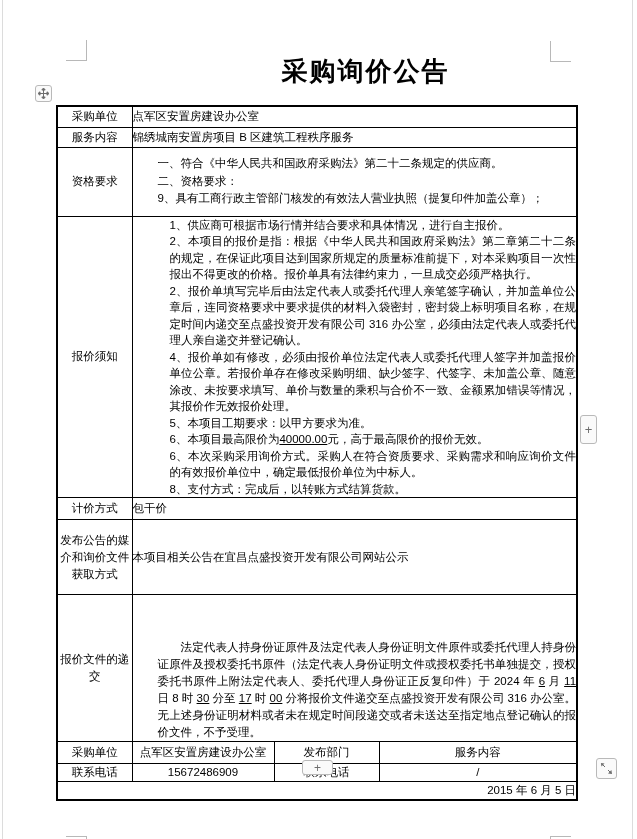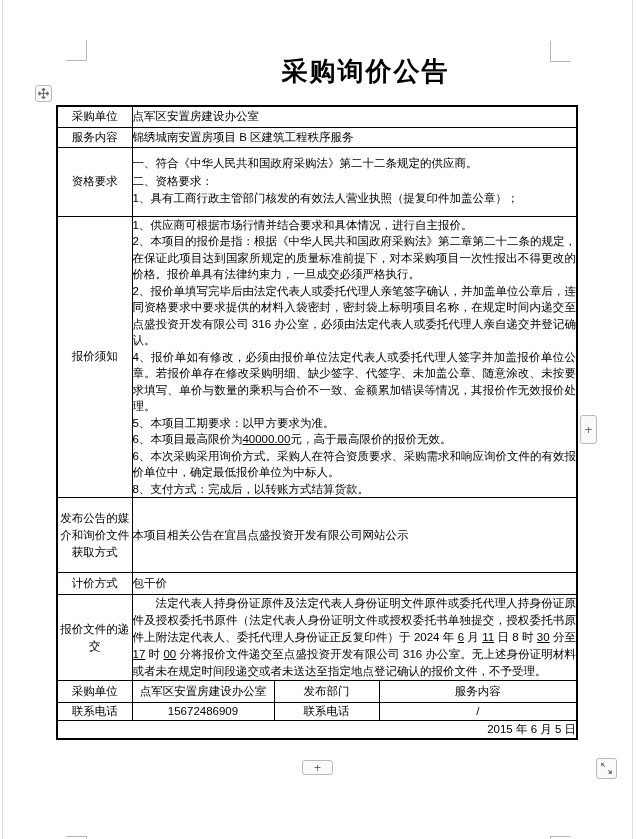--- a/index.html
+++ b/index.html
@@ -27,24 +27,24 @@
     position:absolute;left:56px;top:105px;width:520px;
     border-collapse:collapse;table-layout:fixed;
     border:2px solid #000;
     font-size:11.5px;line-height:17px;
   }
   table.doc td{border:1px solid #000;padding:0;vertical-align:middle;overflow:hidden;}
   td.lbl{text-align:center;padding:1px 3px;}
   td.val{text-align:left;padding:1px 7px;}
   td.ctr{text-align:center;padding:1px 3px;}
   td.rich{padding:2px 7px;text-align:justify;}
-  .para{line-height:17.5px;}
-  .cell-notice .para{line-height:16.5px;}
+  .para{line-height:17.5px;padding-left:25px;}
+  .cell-notice .para{line-height:16.5px;margin-left:12px;}
   .cell-delivery .para{line-height:17px;}
-  .para.indent{text-indent:23px;}
+  .para.indent{text-indent:23px;margin-top:44px;}
   .b{font-weight:normal;}
   .u{text-decoration:underline;}
   td.date-cell{text-align:right;padding:1px 7px;}
   
   .widget{
     position:absolute;background:#fafafa;border:1px solid #b9b9b9;border-radius:3px;
     display:flex;align-items:center;justify-content:center;color:#6d6d6d;
     box-sizing:border-box;cursor:pointer;
   }
   .move-handle{left:35px;top:85px;width:17px;height:17px;}
@@ -95,46 +95,46 @@
   <tr style="height:20px">
     <td class="lbl">服务内容</td>
     <td class="val" colspan="3">锦绣城南安置房项目 B 区建筑工程秩序服务</td>
   </tr>
 
   <tr style="height:69px">
     <td class="lbl">资格要求</td>
     <td class="rich" colspan="3">
           <div class="para"><span>一、符合《中华人民共和国政府采购法》第二十二条规定的供应商。</span></div>
           <div class="para"><span>二、资格要求：</span></div>
-          <div class="para"><span>1、具有工商行政主管部门核发的有效法人营业执照（提复印件加盖公章）；</span></div>
+          <div class="para"><span>9、具有工商行政主管部门核发的有效法人营业执照（提复印件加盖公章）；</span></div>
         </td>
   </tr>
 
   <tr style="height:268px">
     <td class="lbl">报价须知</td>
     <td class="rich cell-notice" colspan="3">
           <div class="para"><span>1、供应商可根据市场行情并结合要求和具体情况，进行自主报价。</span></div>
           <div class="para"><span>2、本项目的报价是指：根据《中华人民共和国政府采购法》第二章第二十二条的规定，在保证此项目达到国家所规定的质量标准前提下，对本采购项目一次性报出不得更改的价格。报价单具有法律约束力，一旦成交必须严格执行。</span></div>
           <div class="para"><span>2、报价单填写完毕后由法定代表人或委托代理人亲笔签字确认，并加盖单位公章后，连同资格要求中要求提供的材料入袋密封，</span><span class="b">密封袋上标明项目名称</span><span>，在规定时间内递交至</span><span class="b">点盛投资开发有限公司 316 办公室，必须由法定代表人或委托代理人亲自递交并登记确认。</span></div>
           <div class="para"><span>4、报价单如有修改，必须由报价单位法定代表人或委托代理人签字并加盖报价单位公章。若报价单存在修改采购明细、缺少签字、代签字、未加盖公章、随意涂改、未按要求填写、单价与数量的乘积与合价不一致、金额累加错误等情况，其报价作无效报价处理。</span></div>
           <div class="para"><span>5、本项目工期要求：以甲方要求为准。</span></div>
           <div class="para"><span>6、本项目最高限价为</span><span class="b u">40000.00</span><span>元，高于最高限价的报价无效。</span></div>
           <div class="para"><span>6、本次采购采用询价方式。采购人在符合资质要求、采购需求和响应询价文件的有效报价单位中，确定最低报价单位为中标人。</span></div>
           <div class="para"><span>8、支付方式：完成后，以转账方式结算货款。</span></div>
         </td>
   </tr>
 
+  <tr style="height:22px">
+    <td class="lbl">计价方式</td>
+    <td class="val" colspan="3">包干价</td>
+  </tr>
+
   <tr style="height:75px">
     <td class="lbl">发布公告的媒介和询价文件获取方式</td>
     <td class="val" colspan="3">本项目相关公告在宜昌点盛投资开发有限公司网站公示</td>
-  </tr>
-
-  <tr style="height:22px">
-    <td class="lbl">计价方式</td>
-    <td class="val" colspan="3">包干价</td>
   </tr>
 
   <tr style="height:70px">
     <td class="lbl">报价文件的递交</td>
     <td class="rich cell-delivery" colspan="3">
           <div class="para indent"><span>法定代表人持身份证原件及法定代表人身份证明文件原件或委托代理人持身份证原件及授权委托书原件（法定代表人身份证明文件或</span><span class="b">授权委托书单独提交</span><span>，授权委托书原件上附法定代表人、委托代理人身份证正反复印件）于 2024 年 </span><span class="u">6</span><span> 月 </span><span class="u">11</span><span> 日 8 时 </span><span class="u">30</span><span> 分至 </span><span class="u">17</span><span> 时 </span><span class="u">00</span><span> 分将报价文件递交至</span><span class="b">点盛投资开发有限公司 316 办公室。无上述身份证明材料或者未在规定时间段递交或者未送达至指定地点登记确认的报价文件，不予受理。</span></div>
         </td>
   </tr>
 
   <tr style="height:22px">

